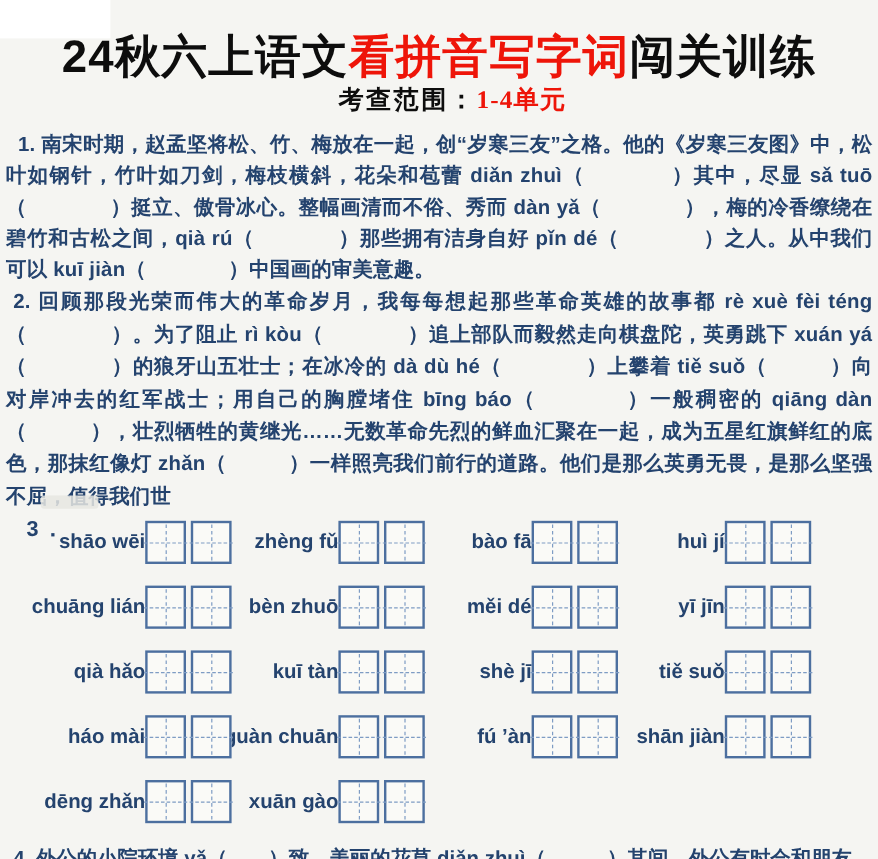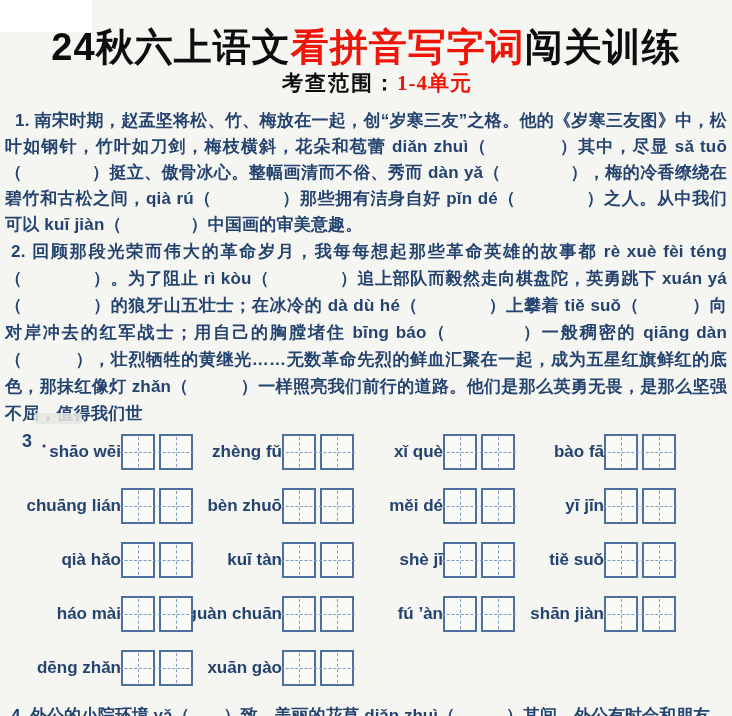--- a/index.html
+++ b/index.html
@@ -105,34 +105,34 @@
         </div>
       </div>
       <div class="word-cell">
         <div class="pinyin">zhèng fǔ</div>
         <div class="boxpair">
           <span class="tzg"></span>
           <span class="tzg"></span>
         </div>
       </div>
       <div class="word-cell">
-        <div class="pinyin">xǐ què</div>
-        <div class="boxpair">
-          <span class="tzg"></span>
-          <span class="tzg"></span>
-        </div>
-      </div>
-      <div class="word-cell">
         <div class="pinyin">bào fā</div>
         <div class="boxpair">
           <span class="tzg"></span>
           <span class="tzg"></span>
         </div>
       </div>
 
+      <div class="word-cell">
+        <div class="pinyin">huì jí</div>
+        <div class="boxpair">
+          <span class="tzg"></span>
+          <span class="tzg"></span>
+        </div>
+      </div>
       <div class="word-cell">
         <div class="pinyin">chuāng lián</div>
         <div class="boxpair">
           <span class="tzg"></span>
           <span class="tzg"></span>
         </div>
       </div>
       <div class="word-cell">
         <div class="pinyin">bèn zhuō</div>
         <div class="boxpair">

